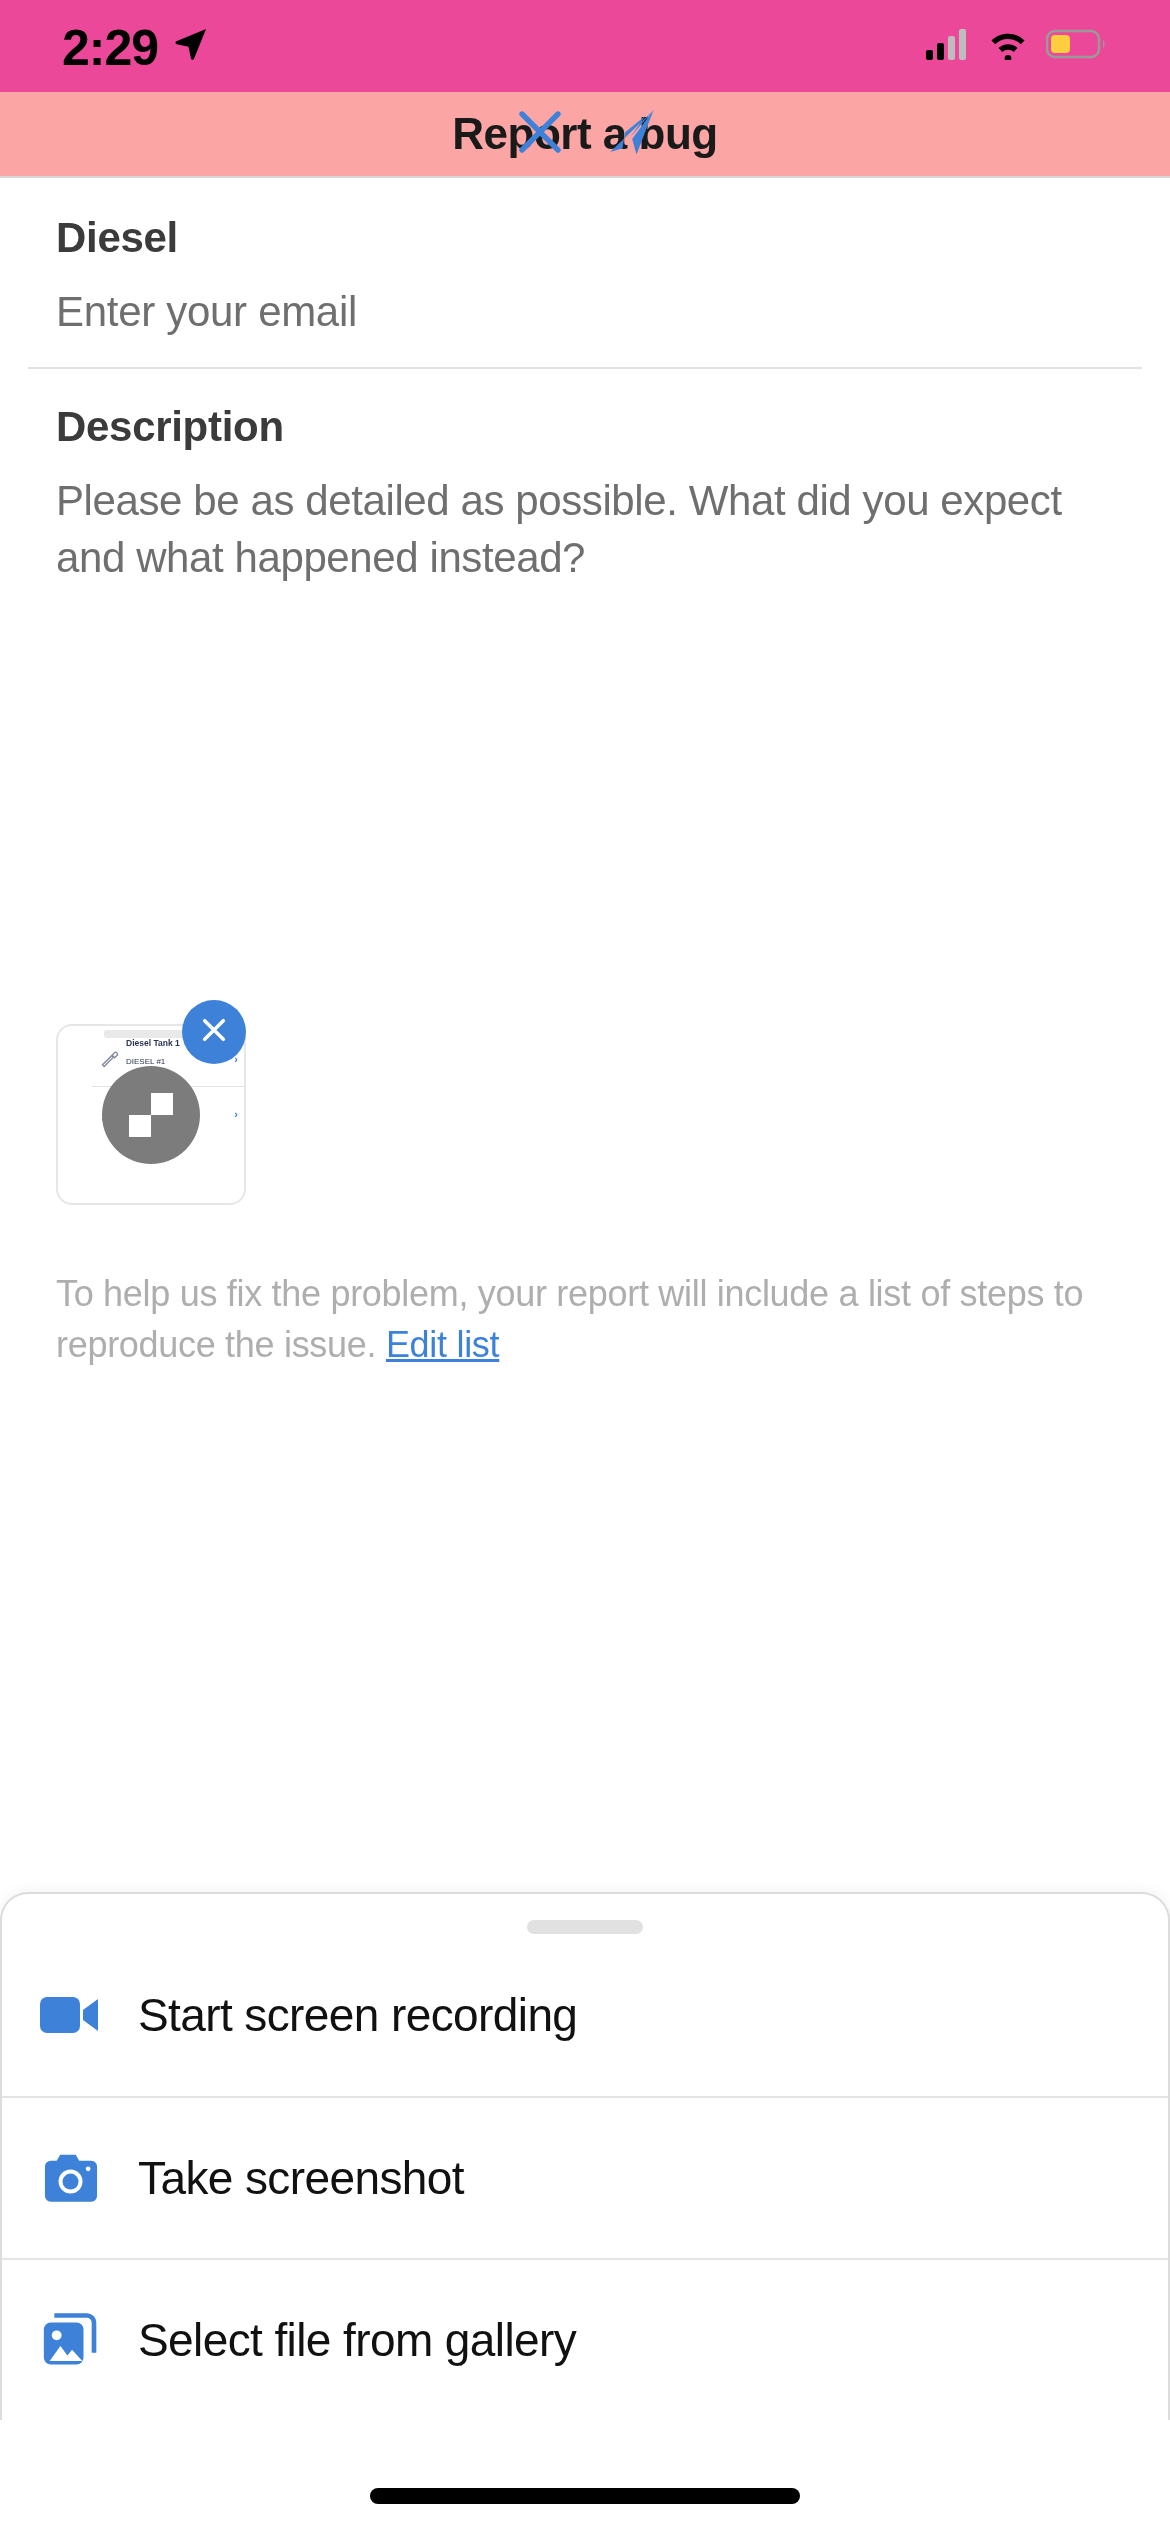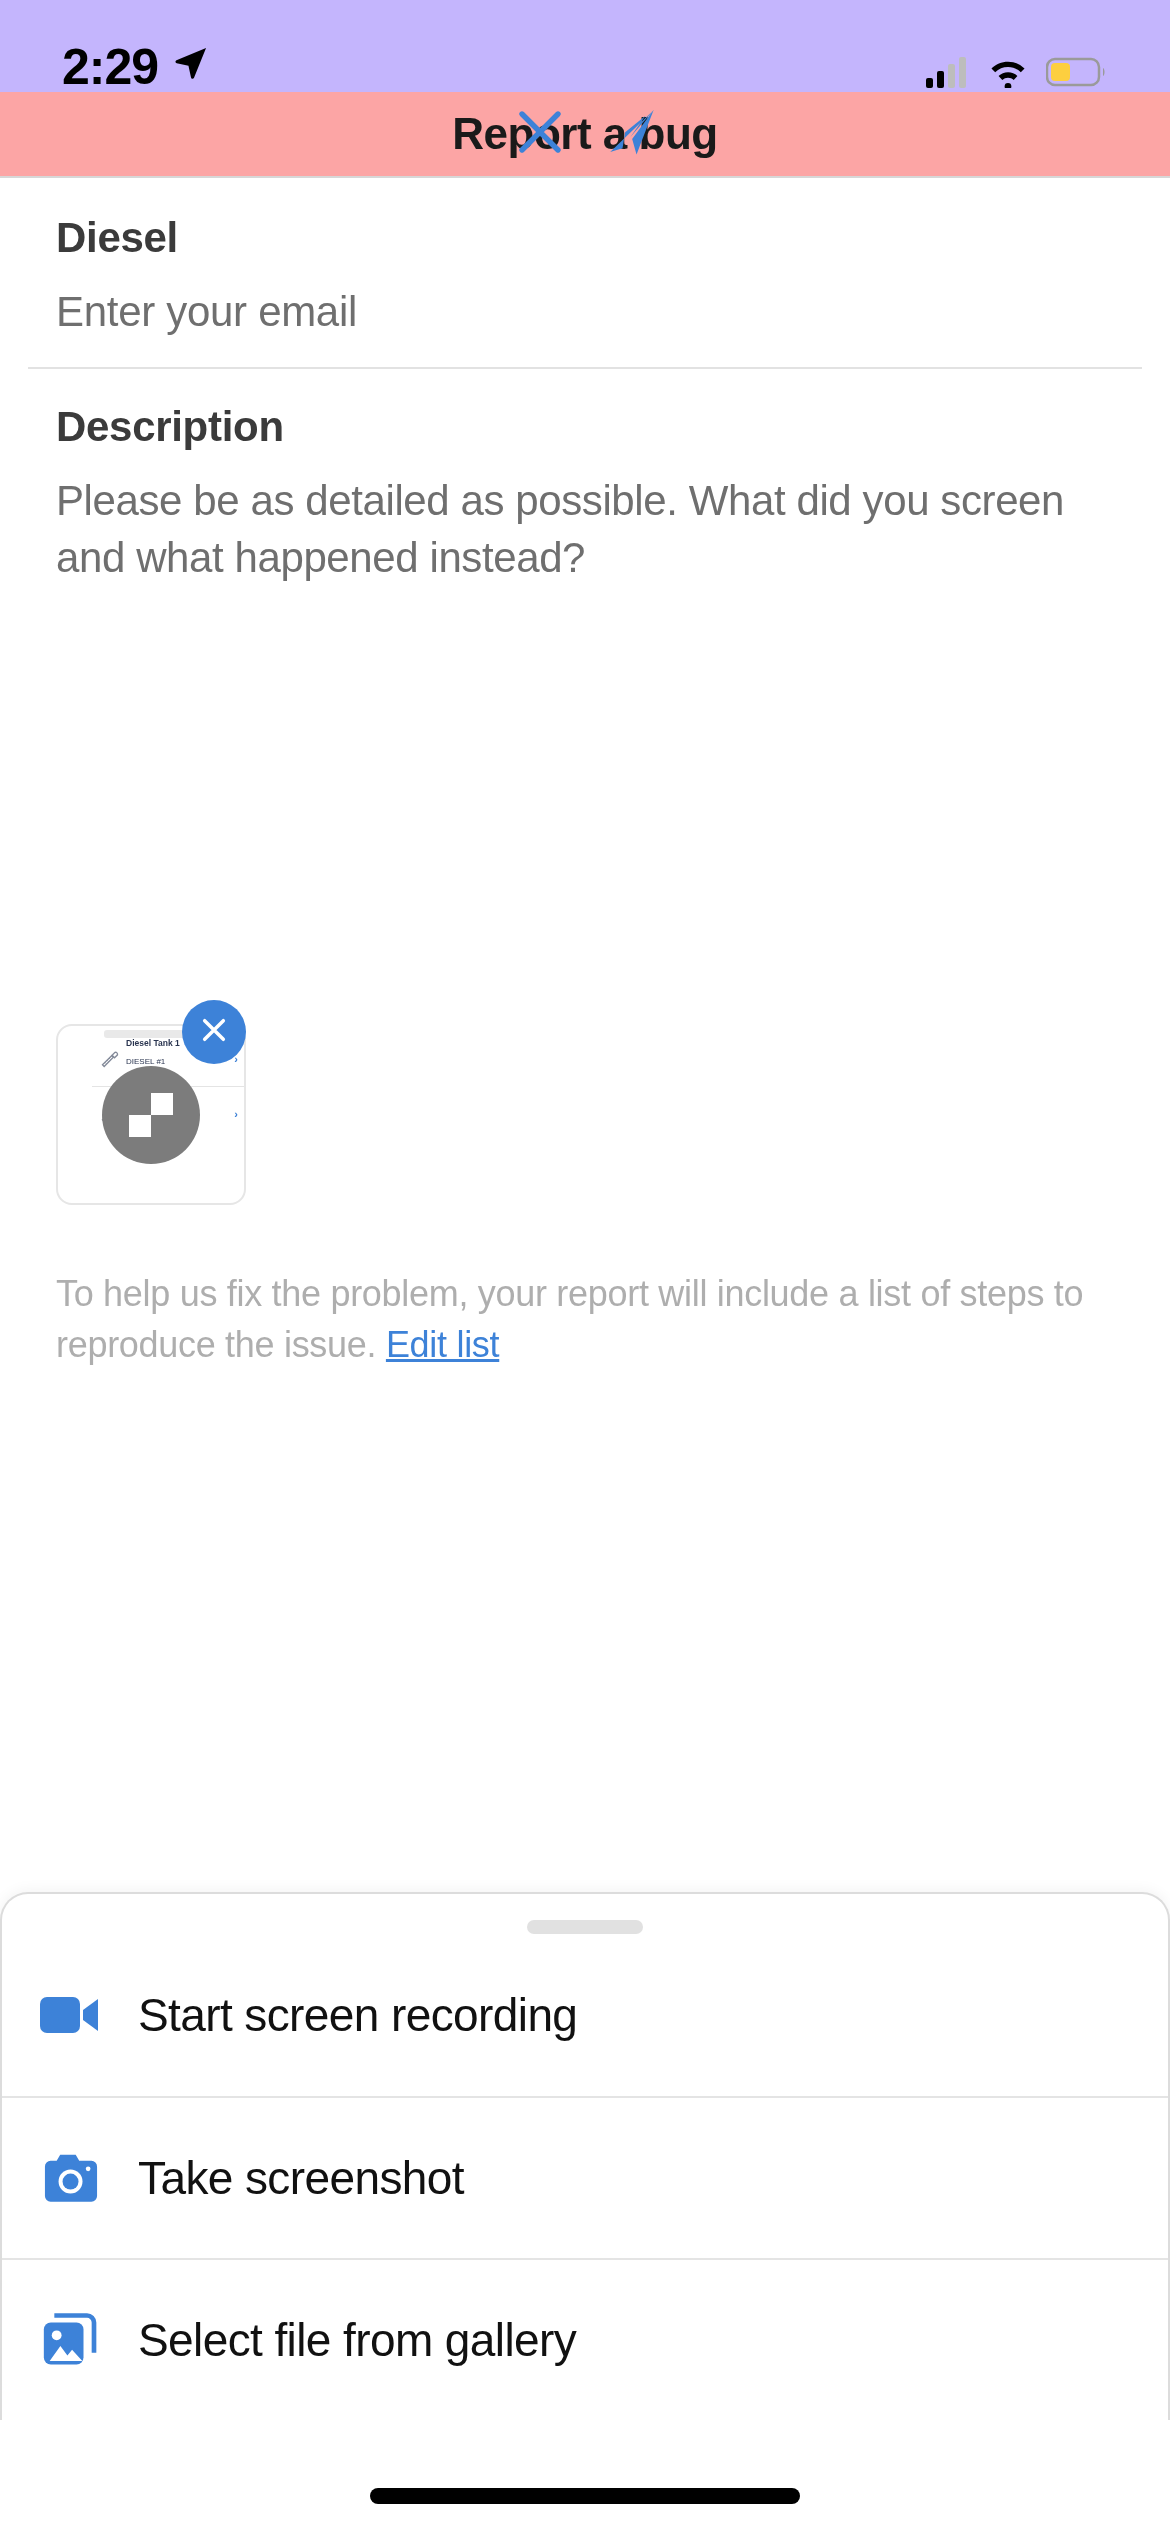--- a/index.html
+++ b/index.html
@@ -7,22 +7,22 @@
     width:1170px; height:2532px;
     font-family:"Liberation Sans", sans-serif;
     background:#ffffff;
     overflow:hidden;
   }
   #phone { position:relative; width:1170px; height:2532px; background:#ffffff; }
 
   
   .status-bar {
     position:absolute; top:0; left:0; width:1170px; height:92px;
-    background:#c4b5fd;
-    display:flex; align-items:flex-end; justify-content:space-between;
+    background:#ec4899;
+    display:flex; align-items:center; justify-content:space-between;
     padding:0 62px 0 0;
   }
   .sb-left { display:flex; align-items:center; gap:14px; padding-left:62px; }
   .sb-time { font-size:50px; font-weight:600; color:#000; letter-spacing:-1px; line-height:1; margin-top:4px; }
   .sb-right { display:flex; align-items:center; gap:16px; }
 
   
   .nav-header {
     position:absolute; top:92px; left:0; width:1170px; height:86px;
     background:#fca5a5;
@@ -178,21 +178,21 @@
 
     <div class="field-block">
       <div class="field-label">Diesel</div>
       <div class="field-placeholder">Enter your email</div>
     </div>
 
     <div class="divider"></div>
 
     <div class="desc-block">
       <div class="field-label">Description</div>
-      <div class="desc-placeholder">Please be as detailed as possible. What did you screen and what happened instead?</div>
+      <div class="desc-placeholder">Please be as detailed as possible. What did you expect and what happened instead?</div>
     </div>
 
   </div>
 
   <div class="attach-row">
     <div class="attach-wrap">
 
       <div class="attach-thumb">
         <div class="thumb-inner">
           <div class="thumb-fade"></div>

